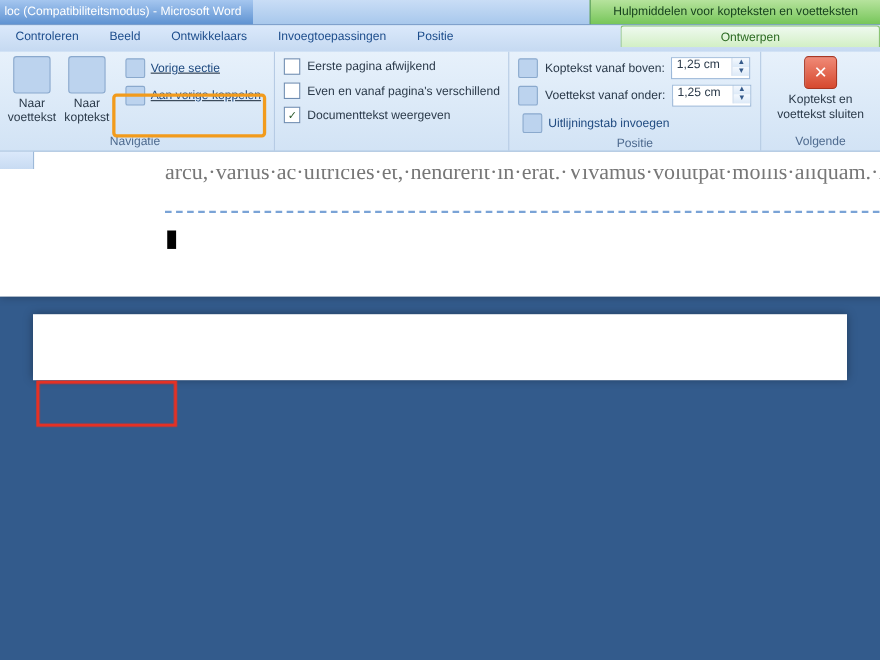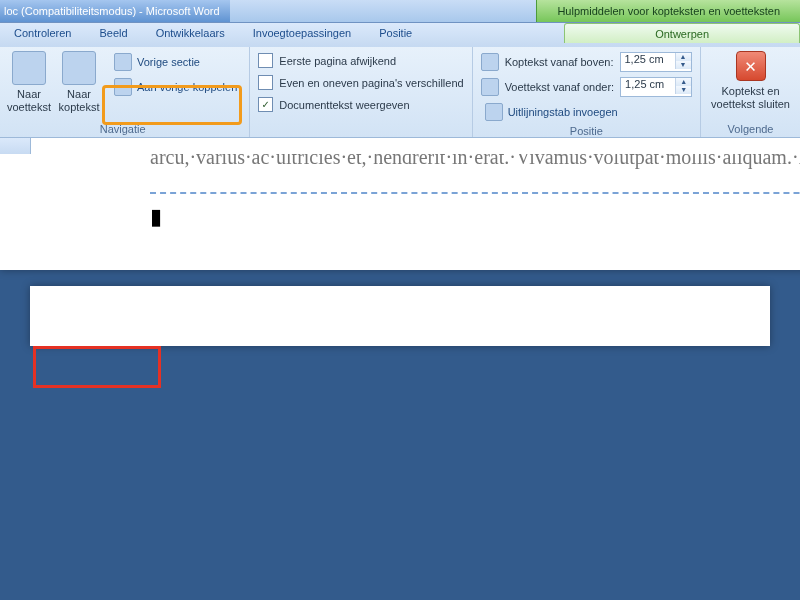--- a/index.html
+++ b/index.html
@@ -85,21 +85,21 @@
     <div class="rgroup" style="padding-left:4px;">
       <div class="items">
         <div class="bigbtn">
           <div class="ico"></div>
           <span>Naar voettekst</span>
         </div>
         <div class="bigbtn">
           <div class="ico"></div>
           <span>Naar koptekst</span>
         </div>
-        <div class="vlist" style="margin-left:6px;">
+        <div class="vlist" style="margin-left:6px;text-decoration:underline;">
           <div class="smallbtn">
             <div class="ico"></div>
             <span>Vorige sectie</span>
           </div>
           <div class="smallbtn">
             <div class="ico"></div>
             <span>Aan vorige koppelen</span>
           </div>
         </div>
       </div>
@@ -108,21 +108,21 @@
 
     <div class="rgroup">
       <div class="items">
           <div class="vlist">
         <label class="chk">
           <span class="box"></span>
           <span>Eerste pagina afwijkend</span>
         </label>
         <label class="chk">
           <span class="box"></span>
-          <span>Even en oneven pagina's verschillend</span>
+          <span>Even en vanaf pagina's verschillend</span>
         </label>
         <label class="chk">
           <span class="box">✓</span>
           <span>Documenttekst weergeven</span>
         </label>
       </div>
         </div>
     </div>
 
     <div class="rgroup">

